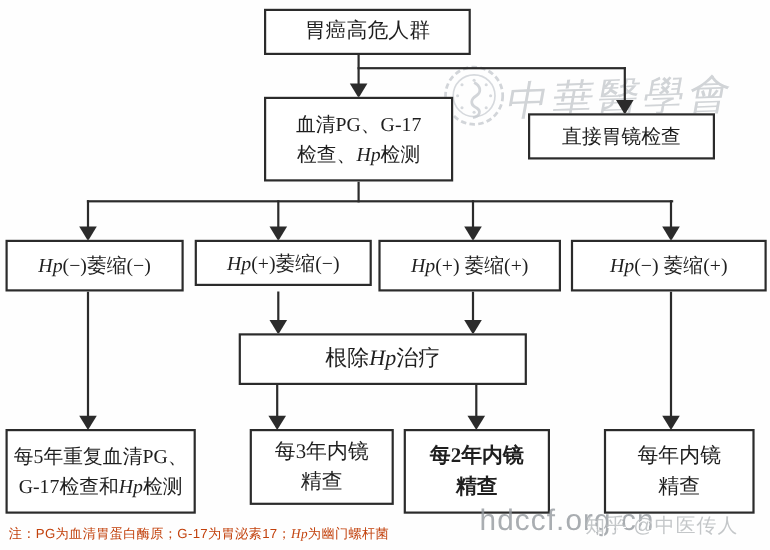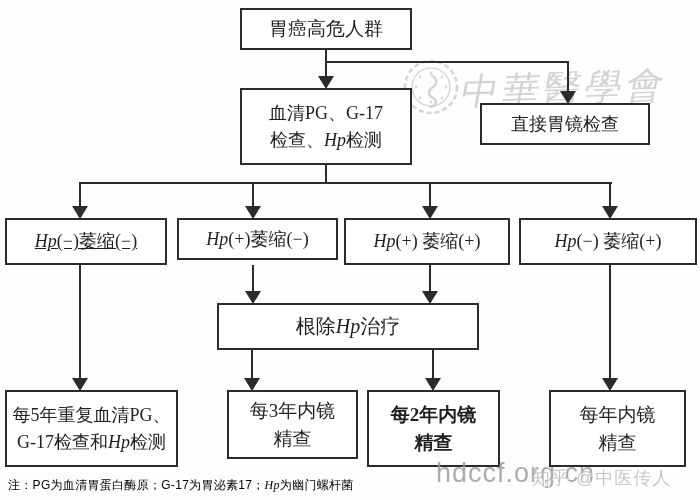--- a/index.html
+++ b/index.html
@@ -36,21 +36,21 @@
   }
   .wm-credit{
     position:absolute;left:532px;top:466px;z-index:4;
     font-size:18px;letter-spacing:1px;color:rgba(186,189,192,0.85);
     text-shadow:1px 1px 0 #ffffff;
     font-family:"Liberation Sans","DejaVu Sans",sans-serif;white-space:nowrap;
   }
   
   .footnote{
     position:absolute;left:8px;top:477px;z-index:3;
-    font-size:12px;color:#000000;letter-spacing:0.3px;
+    font-size:12px;color:#c2410c;letter-spacing:0.3px;
     font-family:"Liberation Sans","DejaVu Sans",sans-serif;white-space:nowrap;
   }
   
   .fs-a{font-size:19px;}
   .fs-b{font-size:18px;}
   .fs-c{font-size:18px;}
   .fs-d{font-size:18px;}
   .fs-e{font-size:20px;}
   .fs-f1{font-size:18px;}
   .fs-f{font-size:19px;}
@@ -104,34 +104,34 @@
   <div class="vl" style="left:251px;top:350px;height:29px;"></div>
   <div class="ah" style="left:244px;top:378px;"></div>
   <div class="vl" style="left:432px;top:350px;height:29px;"></div>
   <div class="ah" style="left:425px;top:378px;"></div>
 
   <div class="vl" style="left:79px;top:265px;height:114px;"></div>
   <div class="ah" style="left:72px;top:378px;"></div>
   <div class="vl" style="left:609px;top:265px;height:114px;"></div>
   <div class="ah" style="left:602px;top:378px;"></div>
 
-  <div class="node fs-a" style="left:240px;top:8px;width:172px;height:42px;">
+  <div class="node fs-a" style="left:240px;top:8px;width:188px;height:42px;">
     <div class="nl"><span>胃癌高危人群</span></div>
   </div>
 
   <div class="node fs-b" style="left:240px;top:88px;width:172px;height:77px;">
     <div class="nl"><span>血清PG、G-17</span></div>
     <div class="nl"><span>检查、</span><span class="it">Hp</span><span>检测</span></div>
   </div>
 
   <div class="node fs-c" style="left:480px;top:103px;width:170px;height:42px;">
     <div class="nl"><span>直接胃镜检查</span></div>
   </div>
 
-  <div class="node fs-d" style="left:5px;top:218px;width:162px;height:47px;text-decoration:underline;">
+  <div class="node fs-d" style="left:5px;top:218px;width:162px;height:47px;">
     <div class="nl"><span class="it">Hp</span><span>(−)萎缩(−)</span></div>
   </div>
   <div class="node fs-d" style="left:177px;top:218px;width:161px;height:42px;">
     <div class="nl"><span class="it">Hp</span><span>(+)萎缩(−)</span></div>
   </div>
   <div class="node fs-d" style="left:344px;top:218px;width:166px;height:47px;">
     <div class="nl"><span class="it">Hp</span><span>(+) 萎缩(+)</span></div>
   </div>
   <div class="node fs-d" style="left:519px;top:218px;width:178px;height:47px;">
     <div class="nl"><span class="it">Hp</span><span>(−) 萎缩(+)</span></div>

